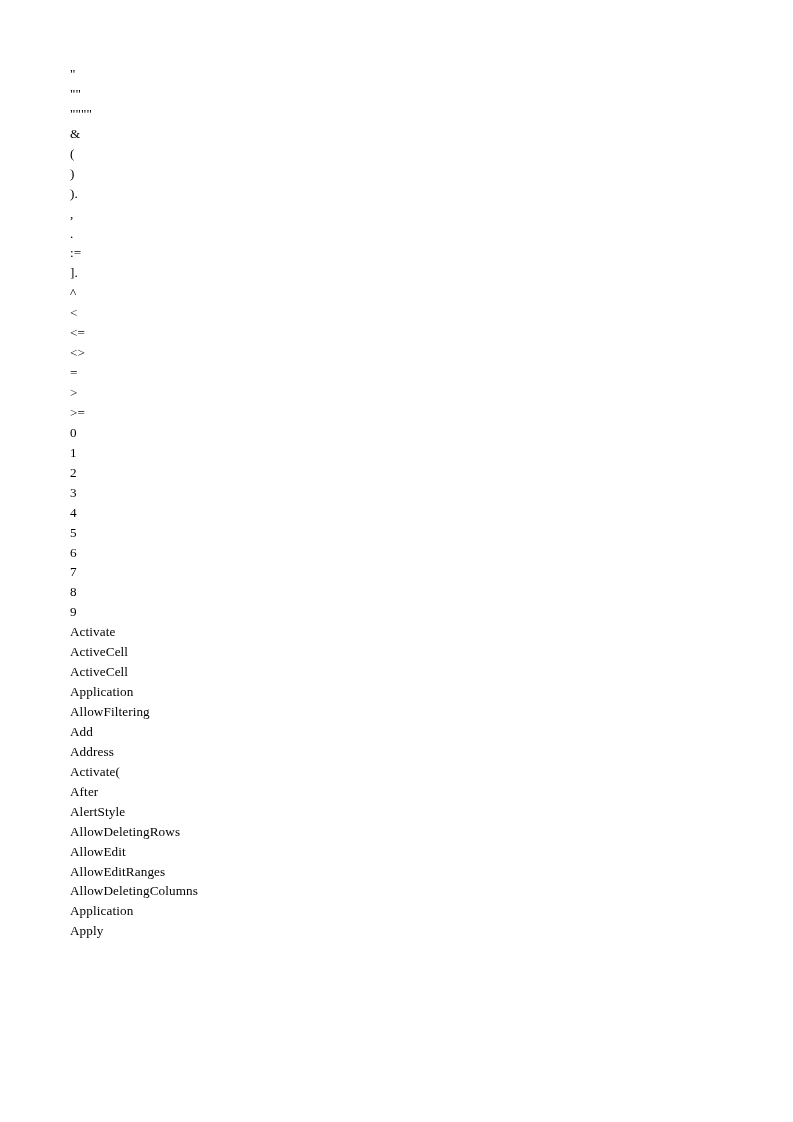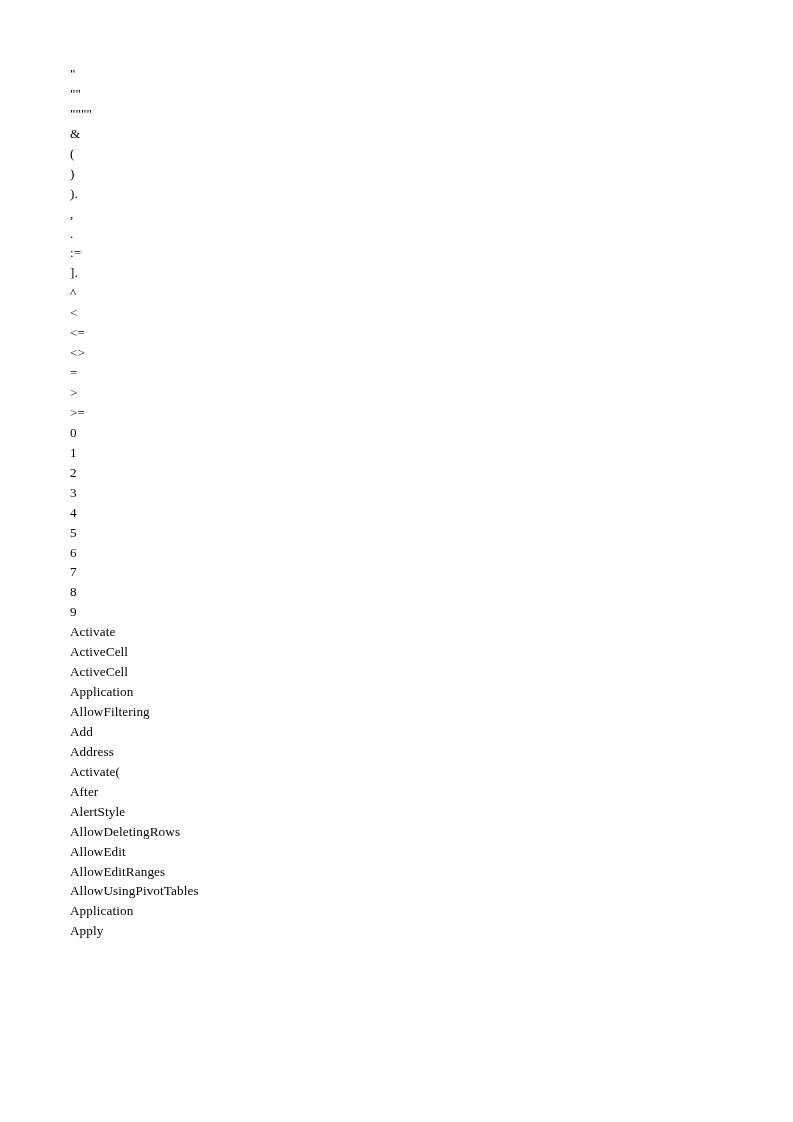--- a/index.html
+++ b/index.html
@@ -81,17 +81,17 @@
       <div class="token-line">Application</div>
       <div class="token-line">AllowFiltering</div>
       <div class="token-line">Add</div>
       <div class="token-line">Address</div>
       <div class="token-line">Activate(</div>
       <div class="token-line">After</div>
       <div class="token-line">AlertStyle</div>
       <div class="token-line">AllowDeletingRows</div>
       <div class="token-line">AllowEdit</div>
       <div class="token-line">AllowEditRanges</div>
-      <div class="token-line">AllowUsingPivotTables</div>
+      <div class="token-line">AllowDeletingColumns</div>
       <div class="token-line">Application</div>
       <div class="token-line">Apply</div>
     </div>
 </div>
 
 </body></html>

